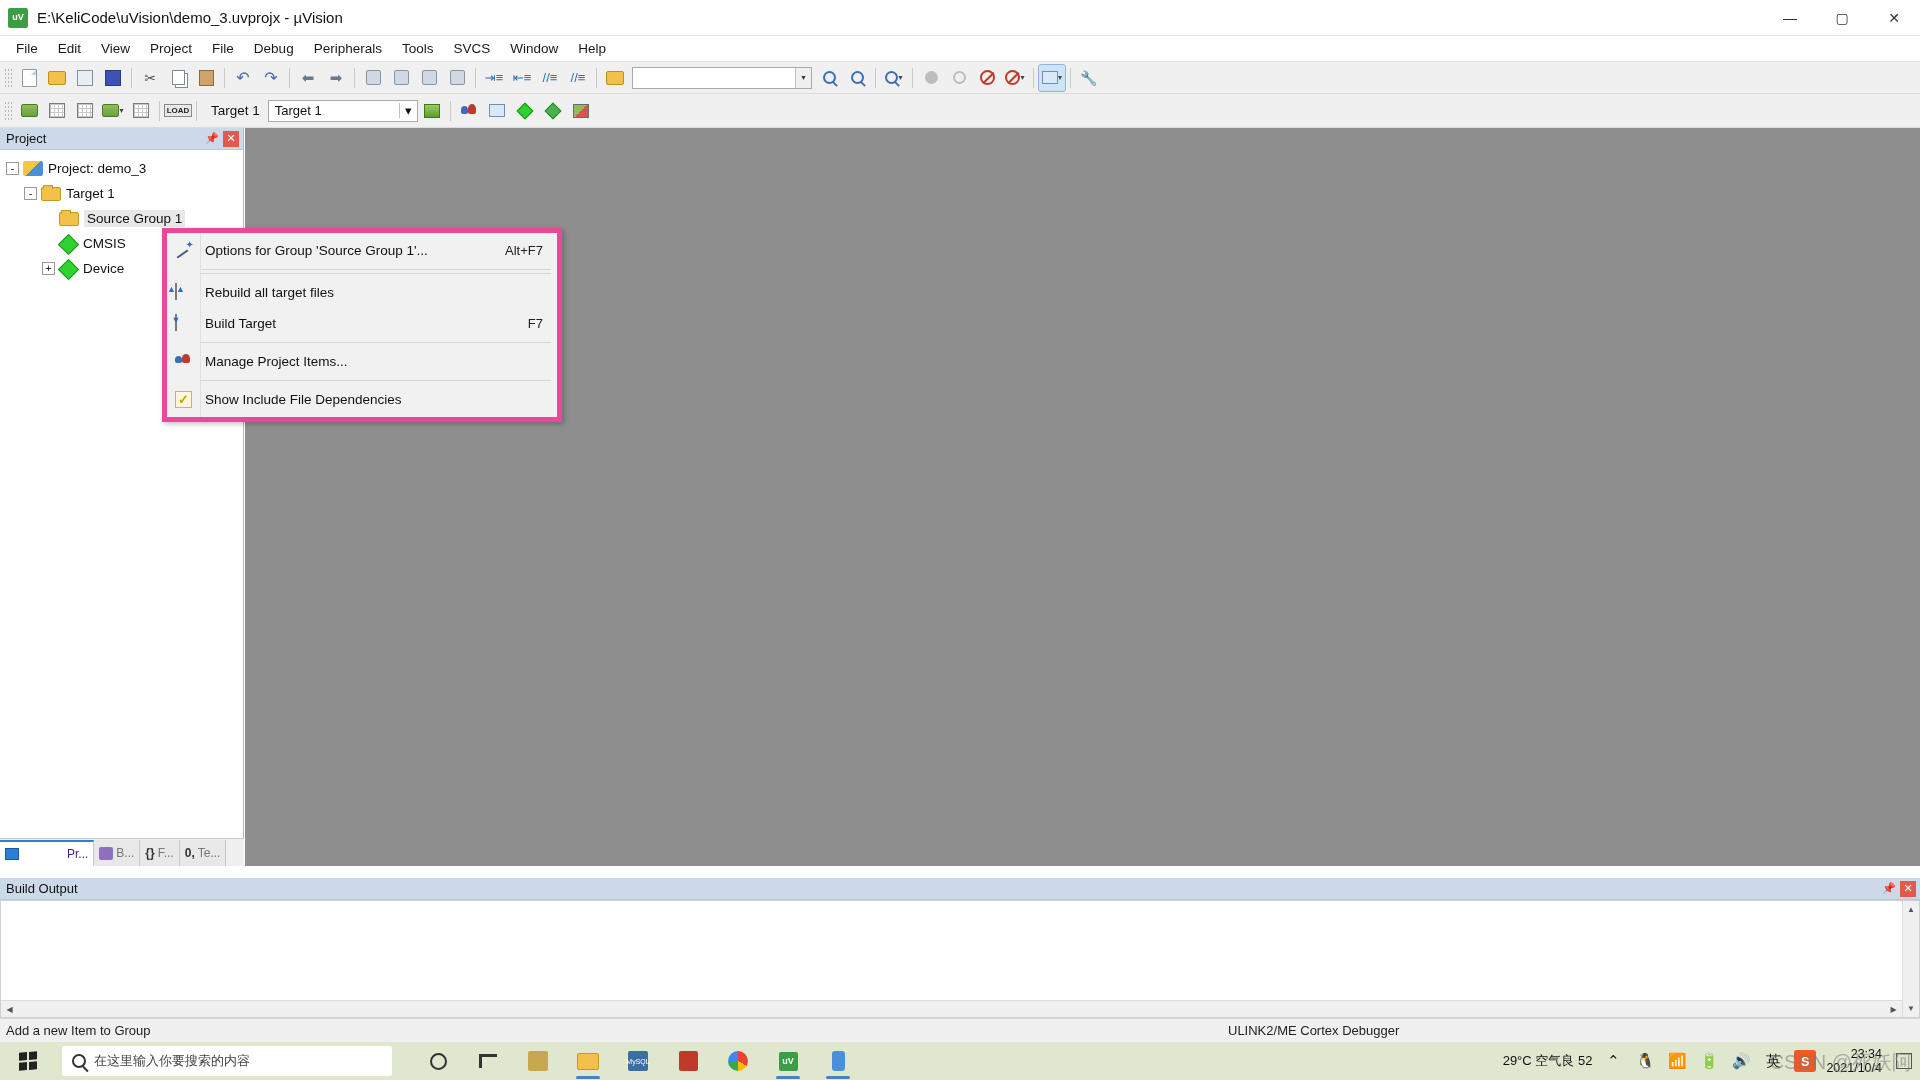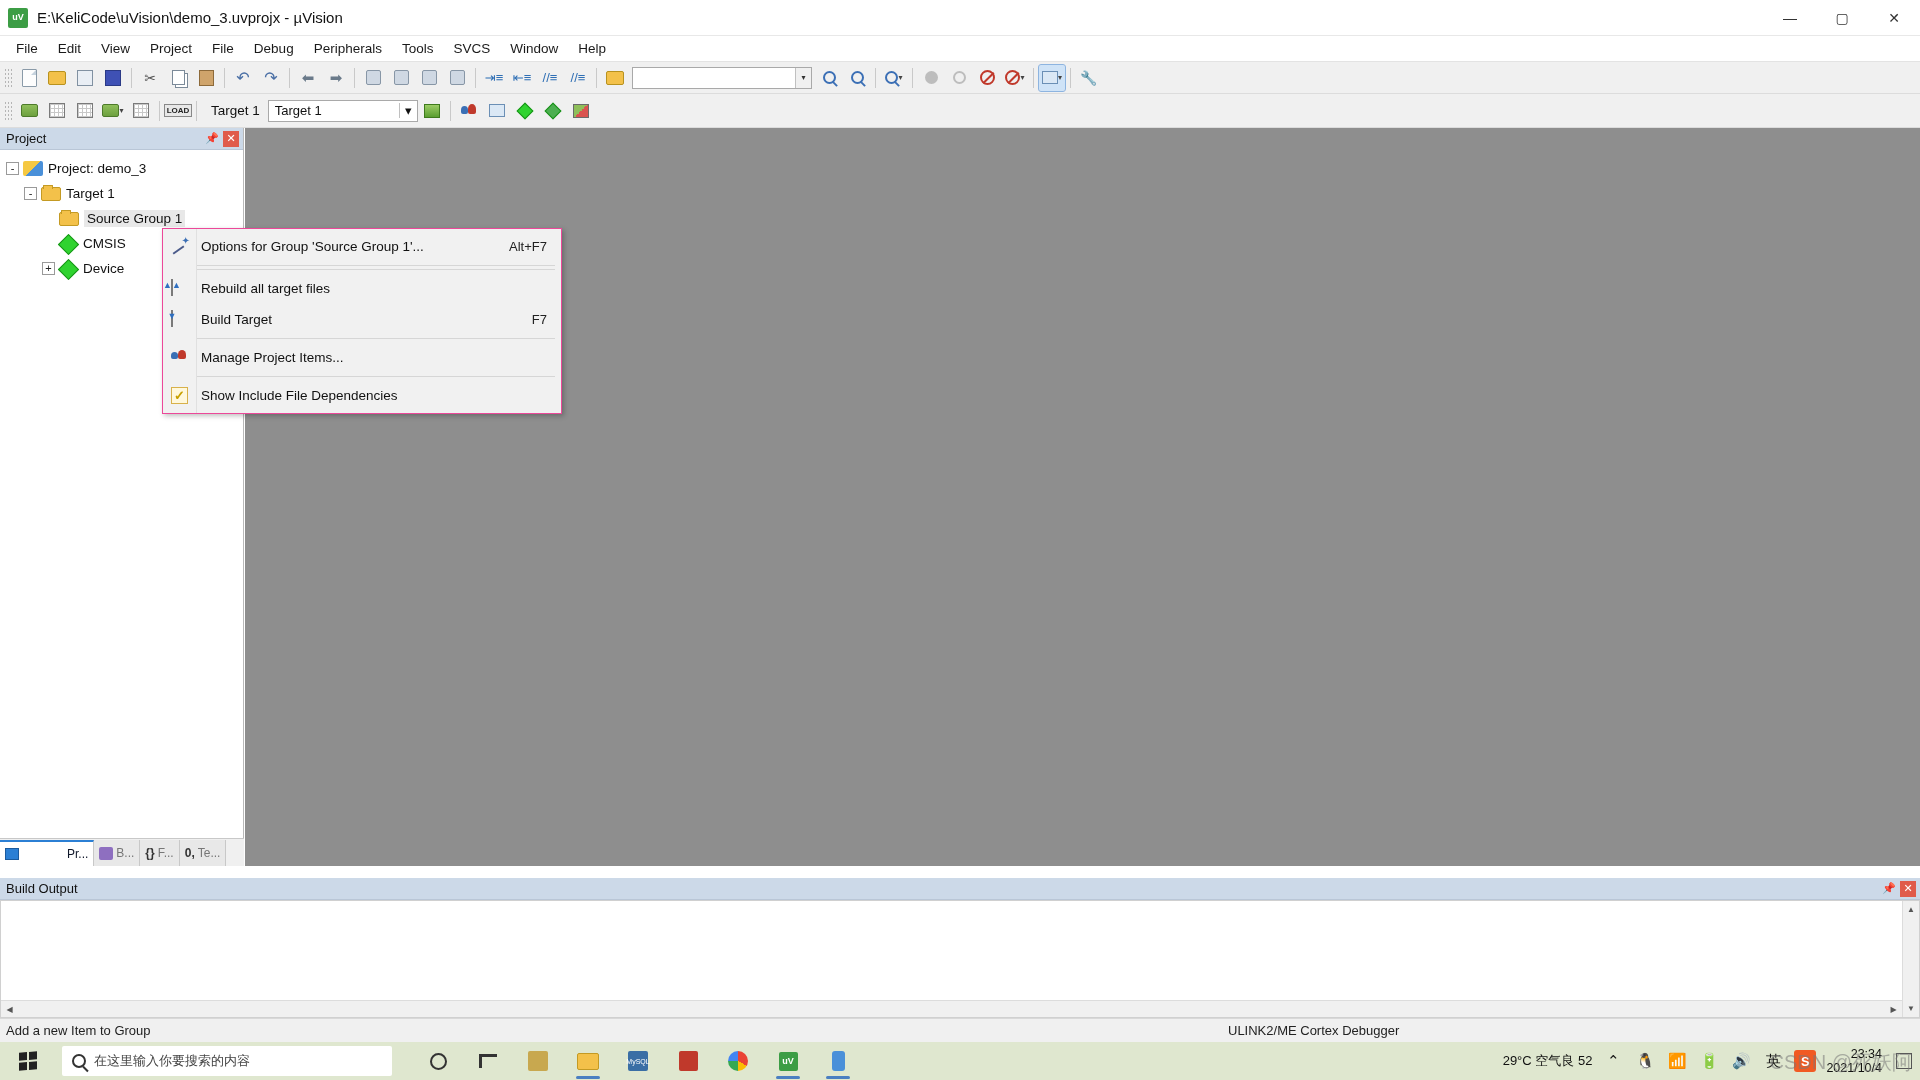--- a/index.html
+++ b/index.html
@@ -119,21 +119,21 @@
   
   .panel-tabs {
     position:absolute; left:0; top:838px; width:244px; height:28px;
     background:#f0f0f0; display:flex; align-items:flex-end; border-top:1px solid #c8c8c8;
   }
   .ptab {
     height:26px; display:flex; align-items:center; padding:0 5px;
     font-size:12px; color:#777; border-right:1px solid #c8c8c8;
     background:#e8e8e8; gap:3px;
   }
-  .ptab.active { background:#fff; color:#0f172a; border-top:2px solid #2b7fd4;gap:48px; }
+  .ptab.active { background:#fff; color:#4c1d95; border-top:2px solid #2b7fd4;gap:48px; }
 
   
   .tree-scroll {
     position:absolute; left:0; bottom:0; width:244px; height:18px;
     background:#f0f0f0; display:flex; align-items:center;
     border-top:1px solid #d4d4d4;
   }
   .tsb-arrow { width:17px; height:16px; display:flex; align-items:center;
     justify-content:center; font-size:8px; color:#555; background:#f0f0f0; }
   .tsb-track { flex:1; height:16px; background:#f7f7f7; }
@@ -199,21 +199,21 @@
   .tray { margin-left:auto; display:flex; align-items:center; gap:10px; padding-right:8px; font-size:13px; color:#111; }
   .clock { display:flex; flex-direction:column; align-items:flex-end; line-height:1.15; font-size:12.5px; margin-right:4px; }
   .watermark {
     position:absolute; right:8px; bottom:4px; font-size:20px;
     color:rgba(120,120,120,.55); white-space:nowrap; pointer-events:none;
   }
 
   
   .ctxmenu {
     position:absolute; left:162px; top:228px; width:400px;
-    background:#f1f1f1; border:1px solid #ec4899;
+    background:#f1f1f1; border:5px solid #ec4899;
     box-shadow:2px 2px 5px rgba(0,0,0,.25); padding:2px 0; z-index:50;
   }
   .ctxmenu .gutter {
     position:absolute; left:0; top:0; bottom:0; width:34px;
     background:#f1f1f1; border-right:1px solid #e0e0e0;
   }
   .ctx-item {
     position:relative; display:flex; align-items:center; height:31px;
     font-size:13.5px; color:#111; padding-left:34px; white-space:nowrap;
   }

